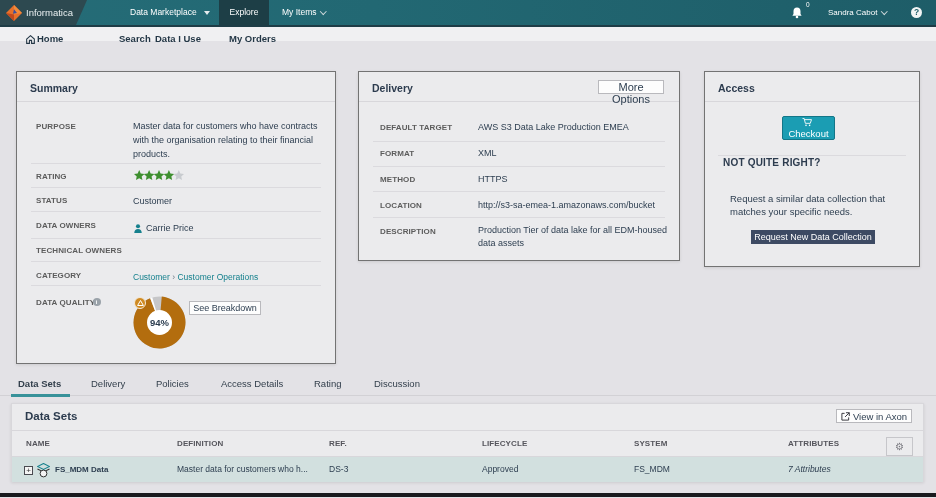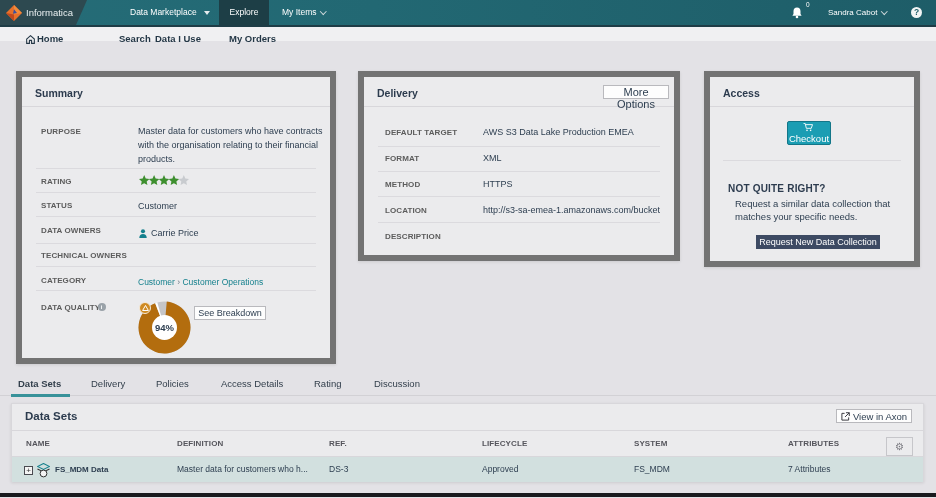--- a/index.html
+++ b/index.html
@@ -20,21 +20,21 @@
              border-right:3.5px solid transparent; border-top:4px solid #e6ecee; vertical-align:middle; margin-left:7px; }
   .chev { display:inline-block; width:4.5px; height:4.5px; border-right:1.3px solid #cfd9db;
           border-bottom:1.3px solid #cfd9db; transform:rotate(45deg); vertical-align:2px; margin-left:5px; }
 
   
   #nav2 { position:absolute; left:0; top:27px; width:936px; height:14px; background:#f0f0f2; }
   .nav2-item { position:absolute; top:0; height:24px; line-height:24px; color:#243746;
                font-size:9.5px; font-weight:700; }
 
   
-  .card { position:absolute; background:#ebebed; border:6px solid #737373;
+  .card { position:absolute; background:#ebebed; border:1px solid #737373;
           box-shadow:0 1px 3px rgba(0,0,0,0.10); }
   .card h2 { font-size:10.5px; font-weight:700; color:#2c3b4e; }
   .cardhead { position:absolute; left:0; top:0; right:0; height:30px; border-bottom:1px solid #d8d7db; }
   .lbl { position:absolute; font-size:8px; font-weight:700; color:#5c5c5c; letter-spacing:0.1px; }
   .val { position:absolute; font-size:9px; color:#2d3e50; }
   .sep { position:absolute; left:14px; right:14px; height:1px; background:#dbdade; }
   .teal { color:#15808d; }
 
   #card-summary { left:16px; top:71px; width:320px; height:293px; }
   #card-delivery { left:358px; top:71px; width:322px; height:190px; }
@@ -170,37 +170,38 @@
 
   <div class="lbl" style="left:21px;top:103px;">METHOD</div>
   <div class="val" style="left:119px;top:102px;">HTTPS</div>
   <div class="sep" style="top:119px;"></div>
 
   <div class="lbl" style="left:21px;top:129px;">LOCATION</div>
   <div class="val" style="left:119px;top:128px;">http://s3-sa-emea-1.amazonaws.com/bucket</div>
   <div class="sep" style="top:145px;"></div>
 
   <div class="lbl" style="left:21px;top:155px;">DESCRIPTION</div>
+  <div class="val" style="left:119px;top:152px;width:200px;line-height:12.5px;">Production Tier of data lake for all EDM-housed data assets</div>
 </div>
 
 <div class="card" id="card-access">
   <div class="cardhead"></div>
   <h2 class="abs" style="left:13px;top:10px;">Access</h2>
 
-  <button class="abs" style="left:77px;top:43.5px;width:44px;height:24px;background:#1b9db3;border:1px solid #137688;
+  <button class="abs" style="left:77px;top:43.5px;width:53px;height:24px;background:#1b9db3;border:1px solid #137688;
           border-radius:2px;color:#fff;font-size:9.5px;font-family:'Liberation Sans',sans-serif;padding:0;">
     <svg width="10" height="9" viewBox="0 0 12 11" style="vertical-align:-1px;margin-right:3px;">
       <path d="M0.5 0.5 L2.5 0.5 L4 6.5 L10 6.5 L11.5 2 L3 2" fill="none" stroke="#fff" stroke-width="1.1"></path>
       <circle cx="4.8" cy="9" r="1" fill="#fff"></circle>
         <circle cx="9.2" cy="9" r="1" fill="#fff"></circle>
     </svg>Checkout</button>
 
   <div class="sep" style="top:83px;left:13px;right:13px;"></div>
 
-  <div class="abs" style="left:18px;top:106px;font-size:10px;font-weight:700;color:#2c3b4e;letter-spacing:0.2px;">NOT QUITE RIGHT?</div>
+  <div class="abs" style="left:18px;top:85px;font-size:10px;font-weight:700;color:#2c3b4e;letter-spacing:0.2px;">NOT QUITE RIGHT?</div>
   <div class="abs" style="left:25px;top:120px;width:166px;font-size:9.5px;color:#2d3e50;line-height:13px;">Request a similar data collection that matches your specific needs.</div>
 
   <button class="abs" style="left:46px;top:158px;width:124px;height:14px;background:#3d4a63;border:none;
           color:#fff;font-size:9px;font-family:'Liberation Sans',sans-serif;padding:0;">Request New Data Collection</button>
 </div>
 
 <div id="tab-border"></div>
 <div id="tab-underline"></div>
 <div class="tab" style="left:18px;font-weight:700;">Data Sets</div>
 <div class="tab" style="left:91px;">Delivery</div>
@@ -234,16 +235,16 @@
   <svg class="abs" style="left:25px;top:59px" width="13" height="15" viewBox="0 0 13 15">
     <polygon points="6.5,0.5 12.5,3.5 6.5,6.5 0.5,3.5" fill="none" stroke="#15808d" stroke-width="1.1"></polygon>
     <polyline points="0.5,6 6.5,9 12.5,6" fill="none" stroke="#333" stroke-width="1.1"></polyline>
     <circle cx="6.5" cy="10.5" r="3.4" fill="#f4f4f4" stroke="#333" stroke-width="1"></circle>
   </svg>
   <div class="td" style="left:43px;font-weight:700;font-size:8px;">FS_MDM Data</div>
   <div class="td" style="left:165px;">Master data for customers who h...</div>
   <div class="td" style="left:317px;">DS-3</div>
   <div class="td" style="left:470px;">Approved</div>
   <div class="td" style="left:622px;">FS_MDM</div>
-  <div class="td" style="left:776px;">7 Attributes</div>
+  <div class="td" style="left:776px;font-style:italic;">7 Attributes</div>
 </div>
 
 <div id="bottombar"></div>
 
 </body></html>

